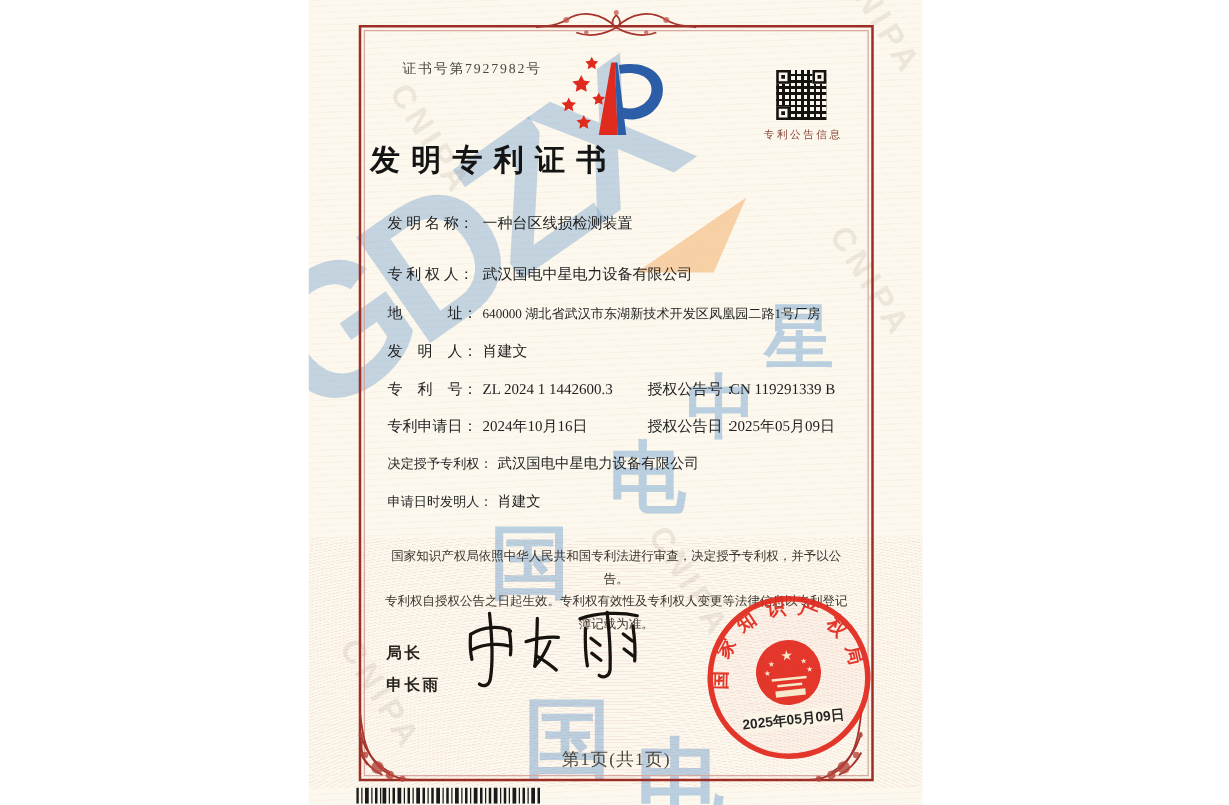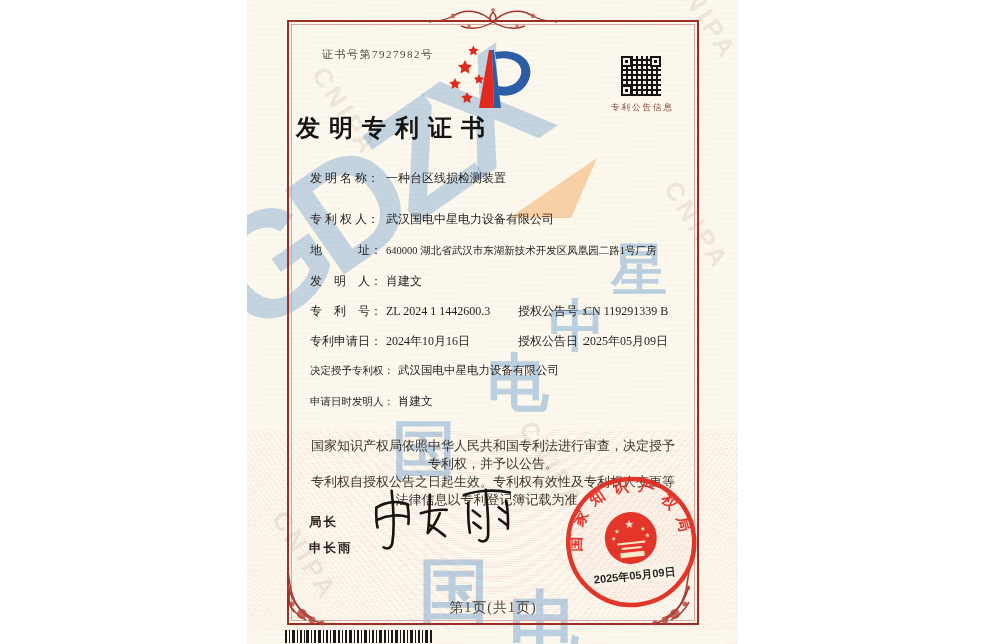--- a/index.html
+++ b/index.html
@@ -45,21 +45,21 @@
   .row { position:absolute; left:63px; font-size:12px; color:#1f1f1f; z-index:3; white-space:nowrap; }
   .row .lbl { display:inline-block; width:76px; }
   .row .val { }
   .row.right { left:271px; }
   .row.right .lbl { width:66px; }
   .row.addr .val { font-size:10.5px; }
   .row.small { font-size:11.5px; }
   .row.small .lbl { width:88px; font-size:10.5px; }
   
   .declaration { position:absolute; left:58px; top:437px; width:376px; text-align:center;
-          font-size:13px; line-height:18px; color:#3a352c; z-index:3; }
+          font-size:10px; line-height:18px; color:#3a352c; z-index:3; }
   
   .signer { position:absolute; left:62px; top:509px; z-index:3;
           font-family:"Liberation Sans", sans-serif; font-size:12.5px; font-weight:bold;
           color:#26221c; letter-spacing:2px; line-height:26px; }
   .signature { position:absolute; left:118px; top:480px; z-index:4; }
   
   .seal { position:absolute; left:316px; top:472px; width:136px; height:136px; z-index:5;
           transform:rotate(-6deg); opacity:0.93; }
   
   .footer-page { position:absolute; left:40px; top:599px; width:412px; text-align:center;

